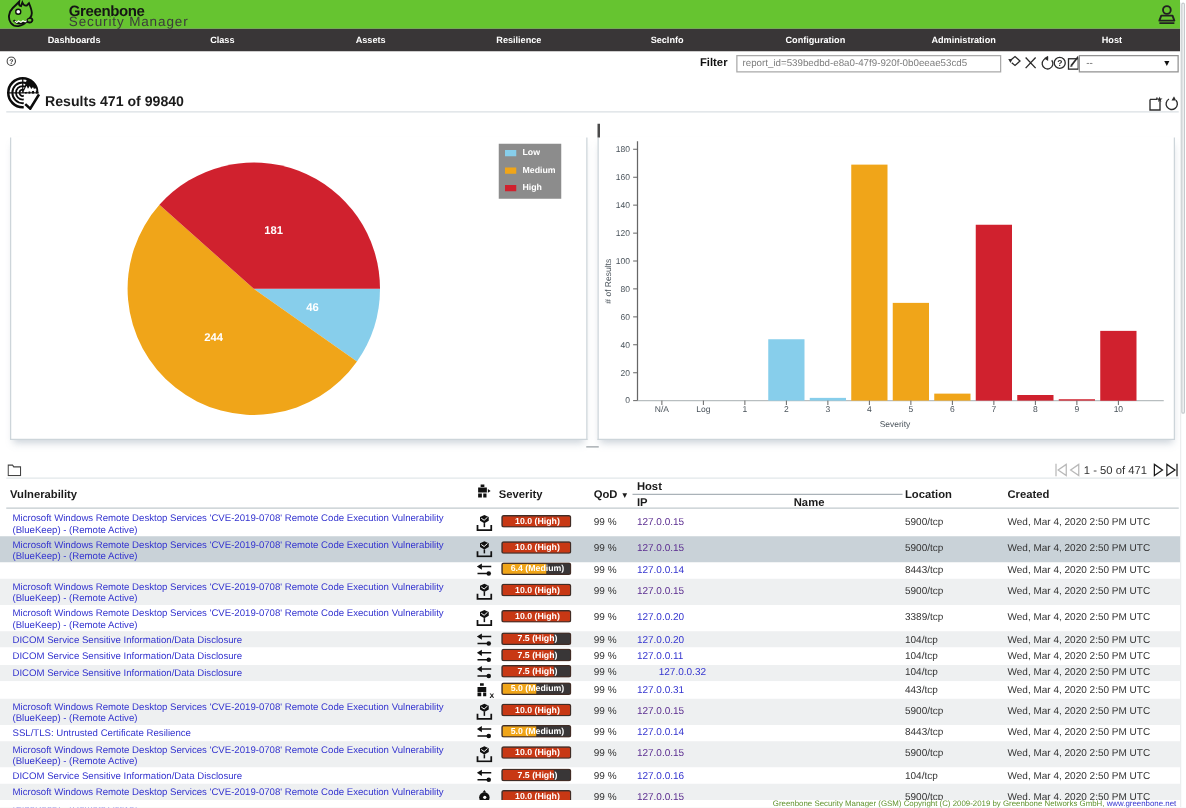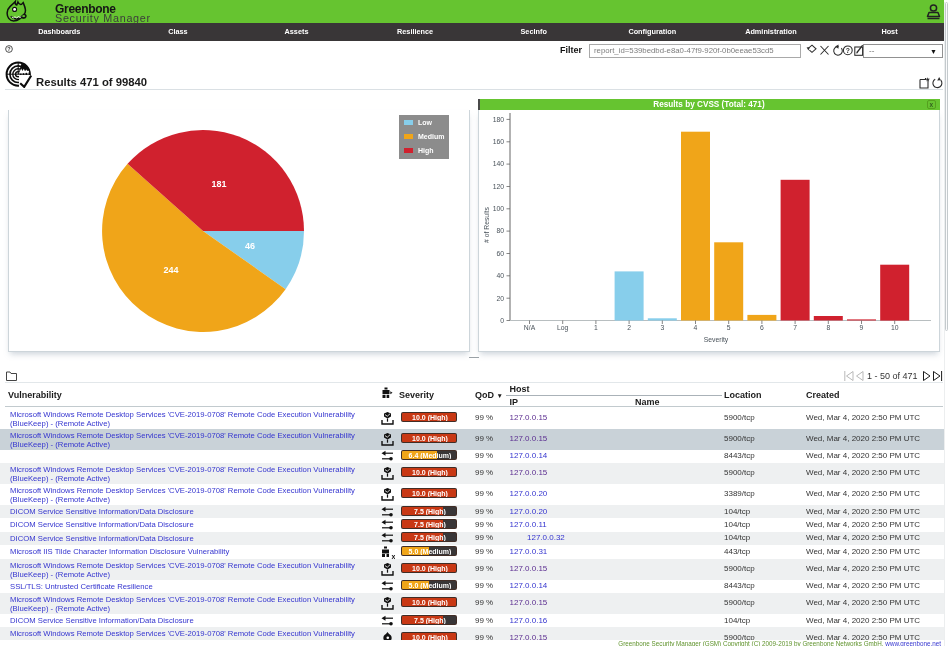--- a/index.html
+++ b/index.html
@@ -163,23 +163,20 @@
         <div class="legt" style="top:3.5px">Low</div>
       <div class="leg" style="top:19px;background:#f0a519"></div>
         <div class="legt" style="top:17.5px">Medium</div>
       <div class="leg" style="top:33px;background:#d0212e"></div>
         <div class="legt" style="top:31.5px">High</div>
     </div>
   </div>
 
   <div class="abs" style="left:478px;top:99px;width:2px;height:11px;background:#4a4a4a;z-index:5"></div>
   <div class="panel" id="panel2">
-    <div class="phead" style="width:462px">Results by CVSS (Total: 471)
-      <div class="closex" style="right:4px">x</div>
-    </div>
     <svg class="abs" style="left:0;top:0" width="460" height="240" viewBox="0 0 460 240">
       <line x1="31" y1="3" x2="31" y2="210.5" stroke="#666" stroke-width="1"></line>
       <line x1="31" y1="210.5" x2="452" y2="210.5" stroke="#b8bec0" stroke-width="1"></line>
       <line x1="27.5" y1="210.5" x2="31" y2="210.5" stroke="#666" stroke-width="0.8"></line>
       <text x="25" y="212.8" font-size="6.8" fill="#49525a" text-anchor="end">0</text>
       <line x1="27.5" y1="188.2" x2="31" y2="188.2" stroke="#666" stroke-width="0.8"></line>
       <text x="25" y="190.5" font-size="6.8" fill="#49525a" text-anchor="end">20</text>
       <line x1="27.5" y1="165.8" x2="31" y2="165.8" stroke="#666" stroke-width="0.8"></line>
       <text x="25" y="168.1" font-size="6.8" fill="#49525a" text-anchor="end">40</text>
       <line x1="27.5" y1="143.5" x2="31" y2="143.5" stroke="#666" stroke-width="0.8"></line>
@@ -400,21 +397,20 @@
   <div class="sevbar" style="top:0.7px">
           <div class="sevfill" style="width:40.5px;background:#c83814"></div>
           <div class="sevtxt">7.5 (High)</div>
         </div>
   <div class="qod" style="top:1.7px">99 %</div>
   <div class="ip" style="left:527px;top:1.7px">127.0.0.32</div>
   <div class="loc" style="top:1.7px">104/tcp</div>
   <div class="crt" style="top:1.7px">Wed, Mar 4, 2020 2:50 PM UTC</div>
 </div>
 <div class="row" style="top:545.1px;height:13.4px;background:#ffffff">
-  <div class="vuln"><a class="lnk">Microsoft IIS Tilde Character Information Disclosure Vulnerability</a></div>
   <svg class="sticon" style="top:-0.3px" width="15" height="14" viewBox="0 0 15 14">
           <path d="M4 1.5 h3 v2 h-3 z M2 4.5 h7 v4 h-7 z M2 9 h3 v3 h-3 z M6.5 9 h2.5 v3 h-2.5 z" fill="#111"></path>
           <text x="11.5" y="13.5" font-size="7" font-weight="bold" fill="#111">x</text>
         </svg>
   <div class="sevbar" style="top:0.7px">
           <div class="sevfill" style="width:27.0px;background:#f0a519"></div>
           <div class="sevtxt">5.0 (Medium)</div>
         </div>
   <div class="qod" style="top:1.7px">99 %</div>
   <div class="ip" style="left:509.5px;top:1.7px">127.0.0.31</div>

